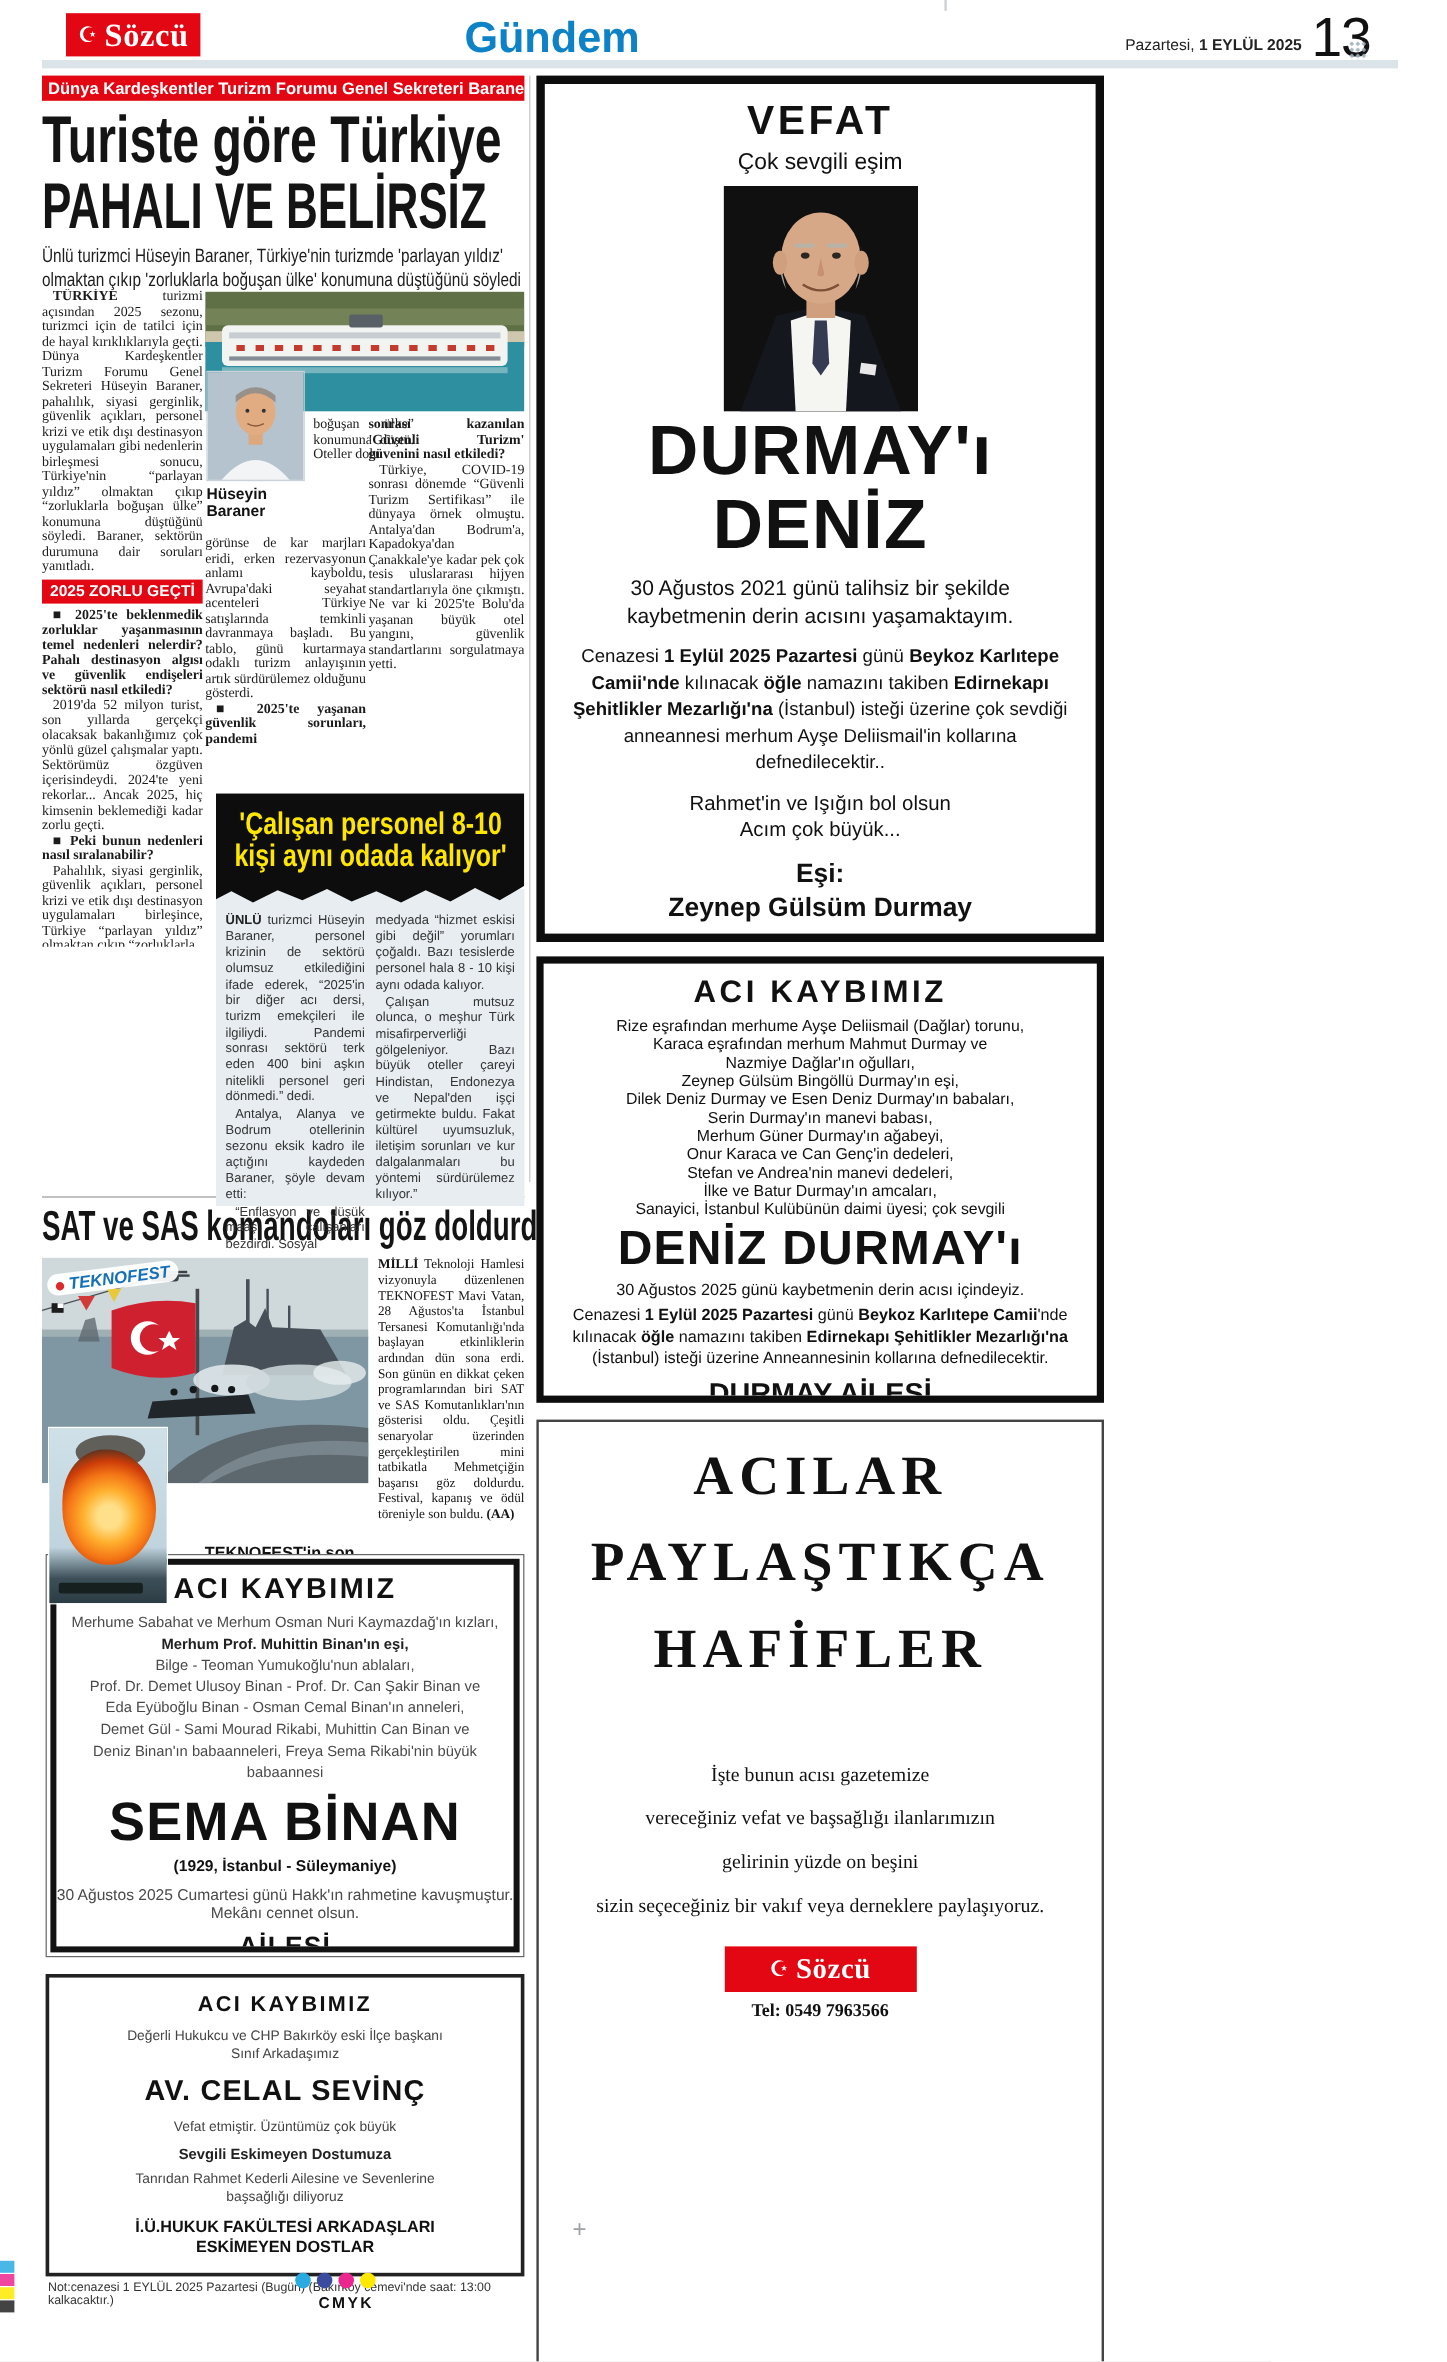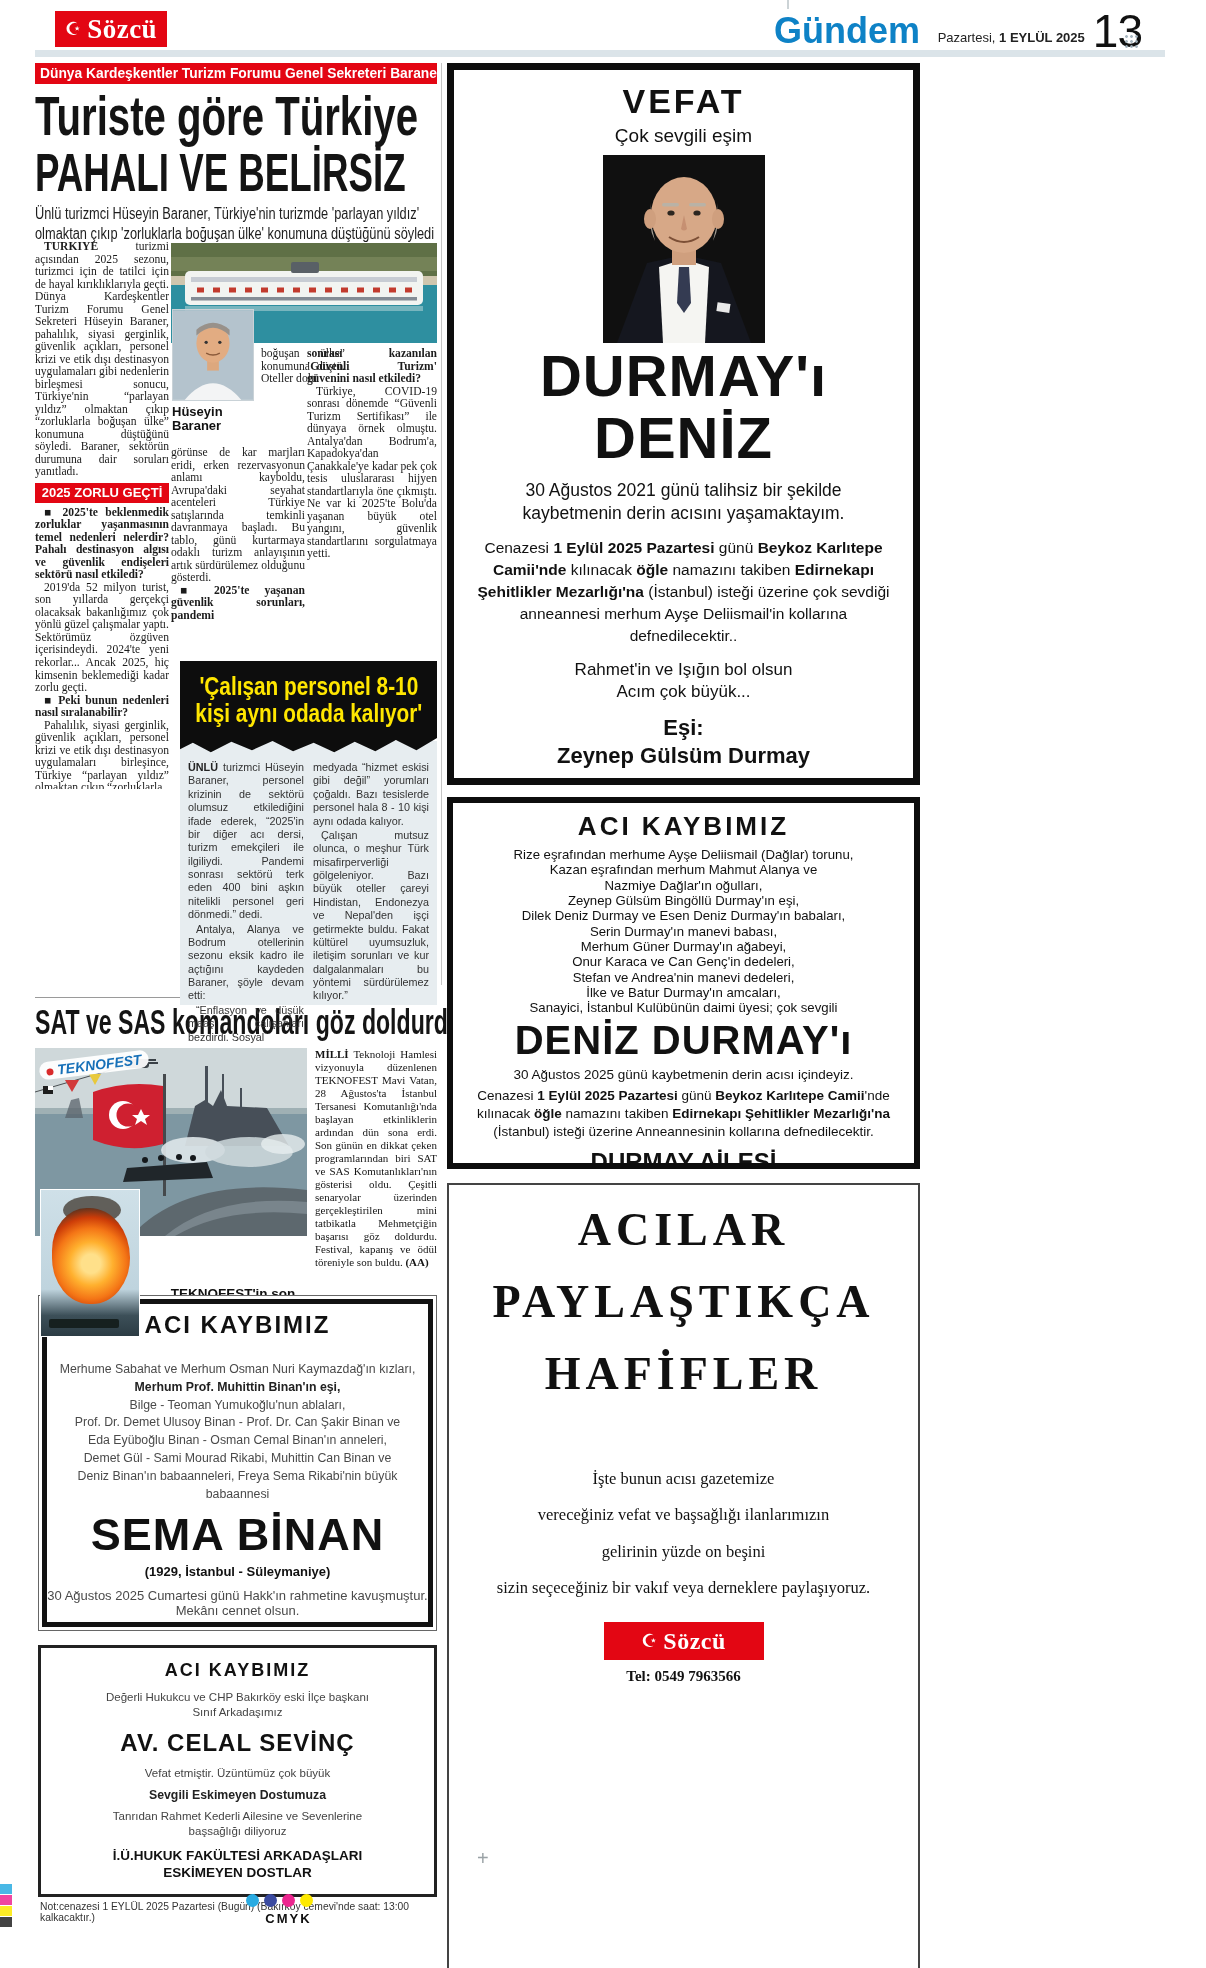--- a/index.html
+++ b/index.html
@@ -5,21 +5,21 @@
   *{margin:0;padding:0;box-sizing:border-box}
   html,body{background:#e8e8e8}
   .page{position:relative;width:1206px;height:1968px;background:#fff;margin:0 auto;overflow:hidden;font-family:"Liberation Sans",sans-serif;color:#151515}
   .abs{position:absolute}
 
   
   .logo-red{display:inline-flex;align-items:center;gap:6px;background:#e30613;color:#fff;padding:0 10px;height:36px}
   .logo-emblem{font-size:18px;line-height:1}
   .logo-word{font-family:"Liberation Serif",serif;font-weight:bold;font-size:27px;letter-spacing:.5px}
   #hdr-logo{left:55px;top:11px}
-  #hdr-section{left:0;right:286px;top:10px;text-align:right;font-size:36px;font-weight:bold;color:#0e82c6}
+  #hdr-section{left:0;right:286px;top:10px;text-align:center;font-size:36px;font-weight:bold;color:#0e82c6}
   #hdr-right{right:64px;top:8px;display:flex;align-items:flex-end;gap:8px}
   #hdr-date{font-size:13px;color:#222;padding-bottom:9px}
   #hdr-date b{font-weight:bold}
   #hdr-page{font-size:46px;font-weight:normal;letter-spacing:-1px;color:#111;line-height:1}
   #hdr-bar{left:35px;top:50px;width:1130px;height:7px;background:#dbe4e9}
   .regdots{left:1124px;top:34px;width:16px;height:16px;background:radial-gradient(#9fb0ba 1.3px,transparent 1.5px) 0 0/5px 5px;opacity:.9}
   .topmark{left:787px;top:0;width:2px;height:9px;background:#ccd3d6}
 
   
   .article{left:35px;top:63px;width:402px;height:921px}
@@ -94,21 +94,21 @@
   .a-name{font-size:40px;font-weight:bold;margin-top:3px;letter-spacing:1px}
   .a-p{font-size:13.5px;line-height:1.32;margin:3px auto 0;width:97%}
   .a-p b{font-weight:bold}
   .a-sig{font-size:24px;font-weight:bold;margin-top:7px}
 
   #sema{left:38px;top:1295px;width:399px;height:336px;border:1px solid #666;padding:3px}
   .sema-inner{border:5px solid #121212;width:100%;height:100%;text-align:center;overflow:hidden}
   .s-title{font-size:24px;font-weight:bold;letter-spacing:2px;margin-top:7px}
   .s-line{font-size:12.3px;line-height:1.45;color:#4a4a4a}
   .s-line.b{font-weight:bold;color:#222}
-  .s-lines{margin-top:22px}
+  .s-lines{margin-top:5px}
   .s-name{font-size:45px;font-weight:bold;margin-top:5px;letter-spacing:1px}
   .s-birth{font-size:13px;font-weight:bold;margin-top:3px}
   .s-p{font-size:13px;color:#4a4a4a;margin-top:9px}
   .s-p2{font-size:13px;color:#4a4a4a;margin-top:0}
   .s-sig{font-size:22px;font-weight:bold;margin-top:8px;letter-spacing:1px}
 
   #celal{left:38px;top:1645px;width:399px;height:252px;border:3px solid #222;text-align:center;overflow:hidden}
   .c-title{font-size:18px;font-weight:bold;letter-spacing:2px;margin-top:12px}
   .c-line{font-size:11.5px;color:#444;line-height:1.3}
   .c-l1{margin-top:9px}
@@ -312,21 +312,21 @@
     <div class="v-p3">Rahmet'in ve Işığın bol olsun</div>
     <div class="v-p4">Acım çok büyük...</div>
     <div class="v-sig1">Eşi:</div>
     <div class="v-sig2">Zeynep Gülsüm Durmay</div>
   </div>
 
   <div class="abs obit" id="acibox">
     <div class="a-title">ACI KAYBIMIZ</div>
     <div class="a-lines">
       <div>Rize eşrafından merhume Ayşe Deliismail (Dağlar) torunu,</div>
-      <div>Kazan eşrafından merhum Mahmut Alanya ve</div>
+      <div>Karaca eşrafından merhum Mahmut Durmay ve</div>
       <div>Nazmiye Dağlar'ın oğulları,</div>
       <div>Zeynep Gülsüm Bingöllü Durmay'ın eşi,</div>
       <div>Dilek Deniz Durmay ve Esen Deniz Durmay'ın babaları,</div>
       <div>Serin Durmay'ın manevi babası,</div>
       <div>Merhum Güner Durmay'ın ağabeyi,</div>
       <div>Onur Karaca ve Can Genç'in dedeleri,</div>
       <div>Stefan ve Andrea'nin manevi dedeleri,</div>
       <div>İlke ve Batur Durmay'ın amcaları,</div>
       <div>Sanayici, İstanbul Kulübünün daimi üyesi; çok sevgili</div>
     </div>

